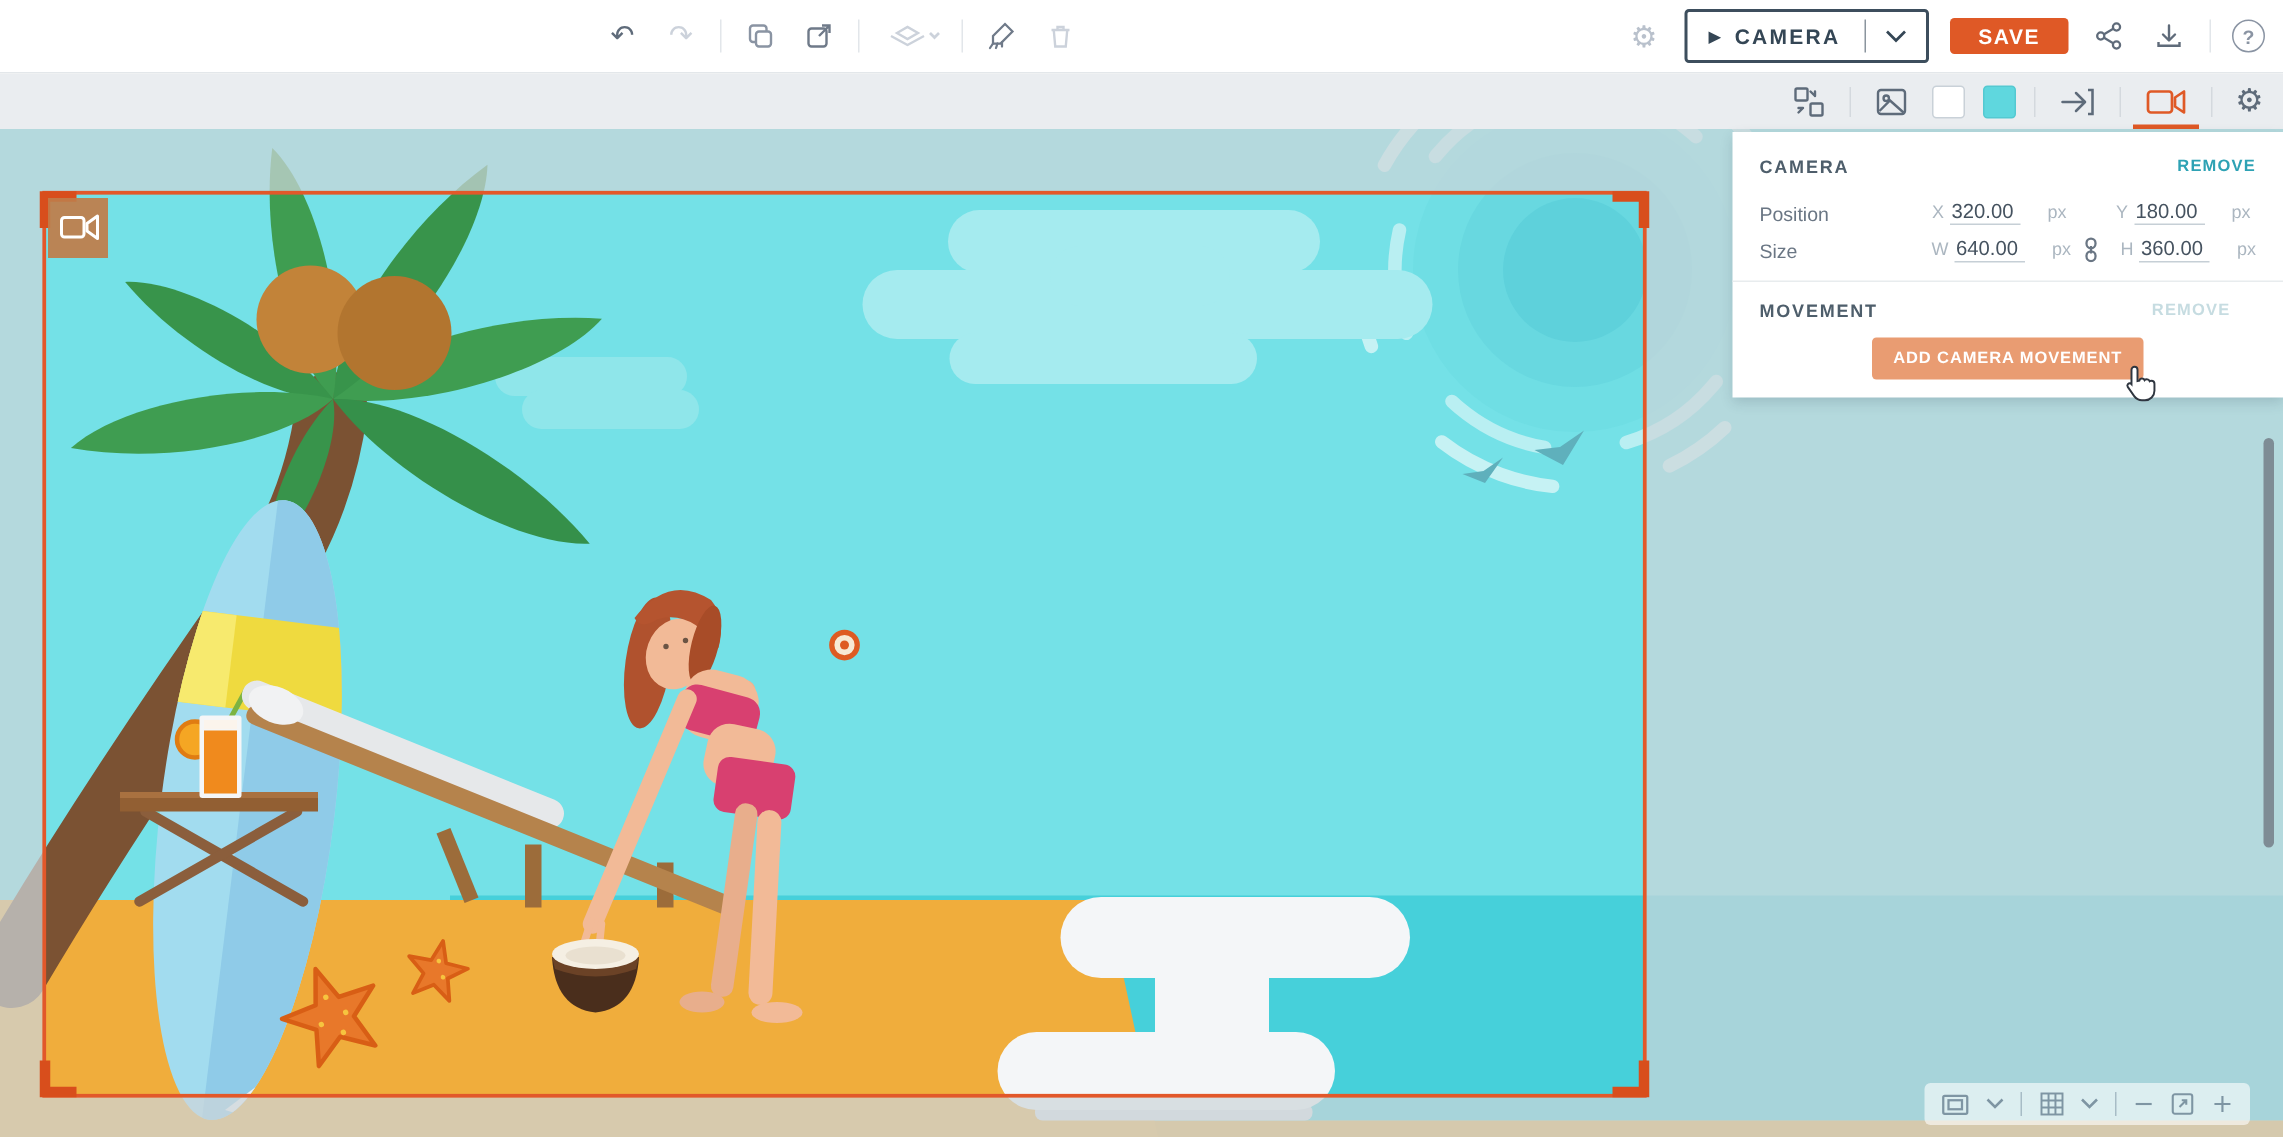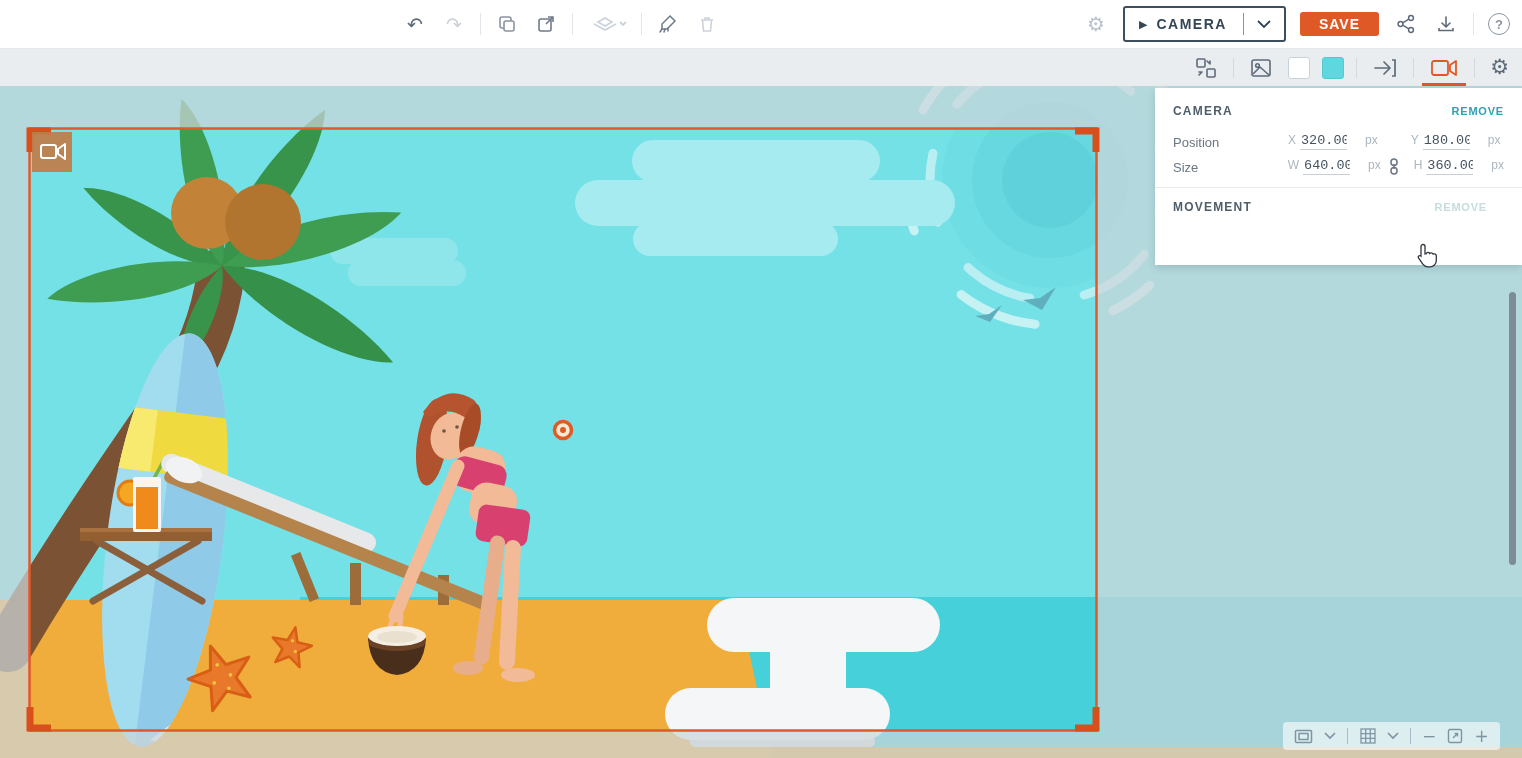--- a/index.html
+++ b/index.html
@@ -41,21 +41,21 @@
   
   .panel { position:absolute; left:1155px; top:88px; width:367px; height:177px; background:#ffffff; box-shadow:0 3px 8px rgba(40,60,75,.18); z-index:40; }
   .panel-row1 { display:flex; justify-content:space-between; align-items:center; padding:16px 18px 10px 18px; }
   .panel-title { font-size:12px; font-weight:600; letter-spacing:1.2px; color:#4e5e6b; }
   .remove-link { font-size:11px; font-weight:700; letter-spacing:.8px; color:#2ea2b4; cursor:pointer; }
   .remove-link.disabled { color:#c6dce1; cursor:default; }
   .prow { display:flex; align-items:flex-end; padding:3px 18px; height:25px; }
   .prow-label { width:115px; font-size:13px; color:#6a7684; }
   .dim { display:flex; align-items:baseline; }
   .dim-letter { font-size:12px; color:#abb6c0; margin-right:4px; }
-  .dim-input { width:47px; border:none; border-bottom:1px solid #c6cfd6; font-size:13.5px; color:#45525f; font-family:Liberation Mono, monospace; background:transparent; padding:0 0 1px 1px; outline:none; }
+  .dim-input { width:47px; border:none; border-bottom:1px solid #c6cfd6; font-size:13.5px; color:#45525f; font-family:Liberation Sans, sans-serif; background:transparent; padding:0 0 1px 1px; outline:none; }
   .dim-unit { font-size:12px; color:#abb6c0; margin-left:18px; }
   .dim-gap { width:26px; display:flex; justify-content:center; }
   .dim-gap2 { width:7px; }
   .panel-hr { border:none; border-top:1px solid #e8ecee; margin:9px 0 0 0; }
   .movement-row { display:flex; justify-content:space-between; align-items:center; padding:12px 35px 8px 18px; }
   .add-move-btn { display:block; margin:3px auto 0 auto; background:#e99c72; color:#fff; border:none; border-radius:3px; font-size:11px; font-weight:700; letter-spacing:.6px; padding:8px 14px; cursor:pointer; font-family:"Liberation Sans",sans-serif; }
 
   
   .zoombar { position:absolute; left:1283px; top:722px; width:217px; height:28px; background:rgba(255,255,255,.6); border-radius:4px; display:flex; align-items:center; justify-content:space-evenly; z-index:35; }
   .zbtn { display:flex; align-items:center; justify-content:center; cursor:pointer; color:#7e95a3; }
@@ -383,20 +383,21 @@
         <span class="dim-letter">H</span>
         <input class="dim-input" value="360.00" style="">
         <span class="dim-unit">px</span>
       </span>
     </div>
     <hr class="panel-hr">
     <div class="movement-row">
       <span class="panel-title">MOVEMENT</span>
       <span class="remove-link disabled">REMOVE</span>
     </div>
+    <button class="add-move-btn">ADD CAMERA MOVEMENT</button>
   </div>
 
   <svg class="cursor-hand" viewBox="0 0 24 26">
     <path d="M8,1.5 C9.2,1.5 10,2.4 10,3.5 L10,11 L11.2,10.8 C11.4,9.9 12.1,9.3 13,9.3 C13.8,9.3 14.4,9.7 14.7,10.4 C15,10 15.6,9.8 16.2,9.8 C17.1,9.8 17.8,10.3 18.1,11.1 C18.4,10.9 18.8,10.8 19.2,10.8 C20.4,10.8 21.3,11.7 21.3,12.9 L21.3,17.5 C21.3,21 18.5,23.8 15,23.8 L13,23.8 C10.9,23.8 9,22.8 7.8,21.1 L3.5,14.9 C3.1,14.3 3.2,13.5 3.7,13 C4.3,12.4 5.4,12.4 6,13.1 L6,3.5 C6,2.4 6.9,1.5 8,1.5 Z" fill="#ffffff" stroke="#2f3640" stroke-width="1.3"></path>
   </svg>
 
   <div class="zoombar">
     <div class="zbtn">
       <svg width="19" height="15" viewBox="0 0 19 15" fill="none" stroke="#7e95a3" stroke-width="1.5">
         <rect x="1.5" y="1.5" width="16" height="12" rx="1"></rect>

